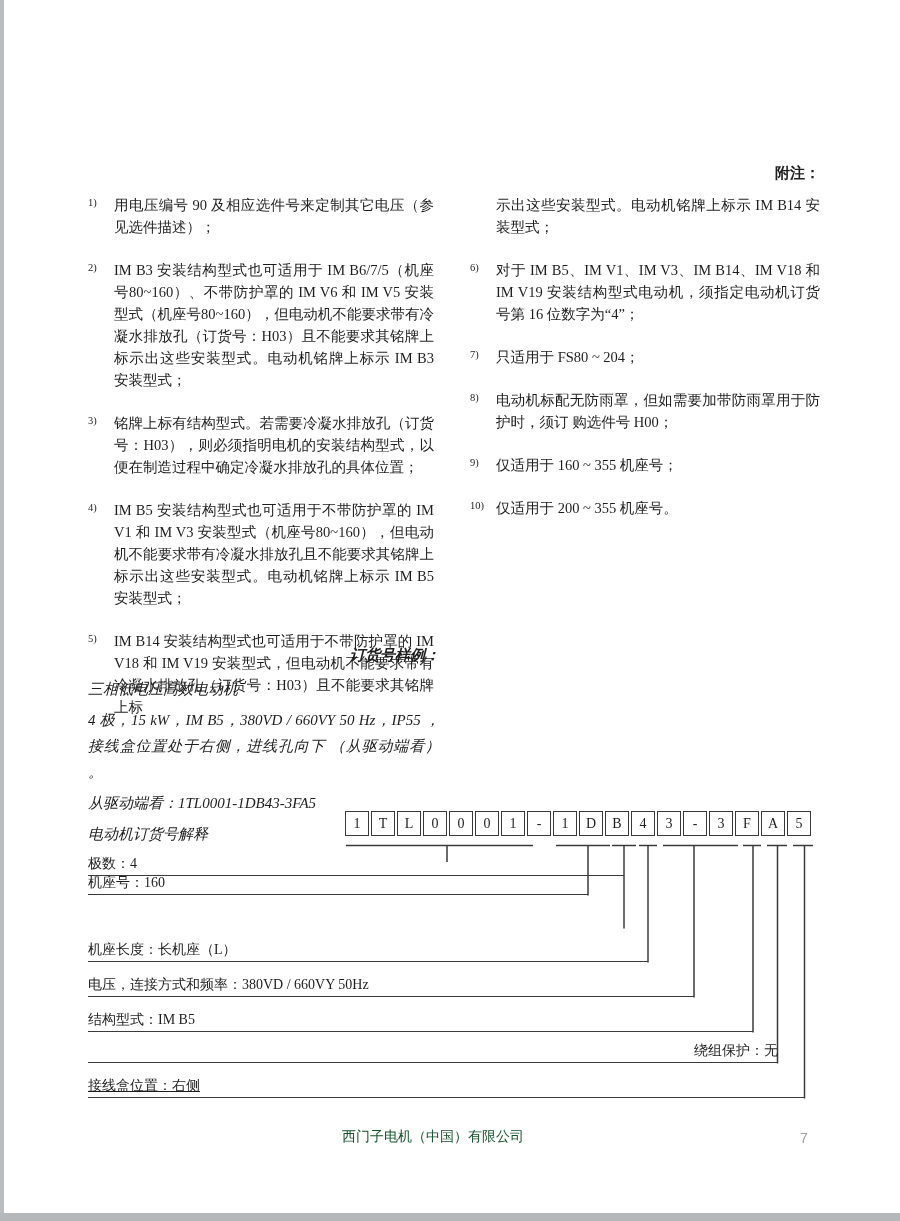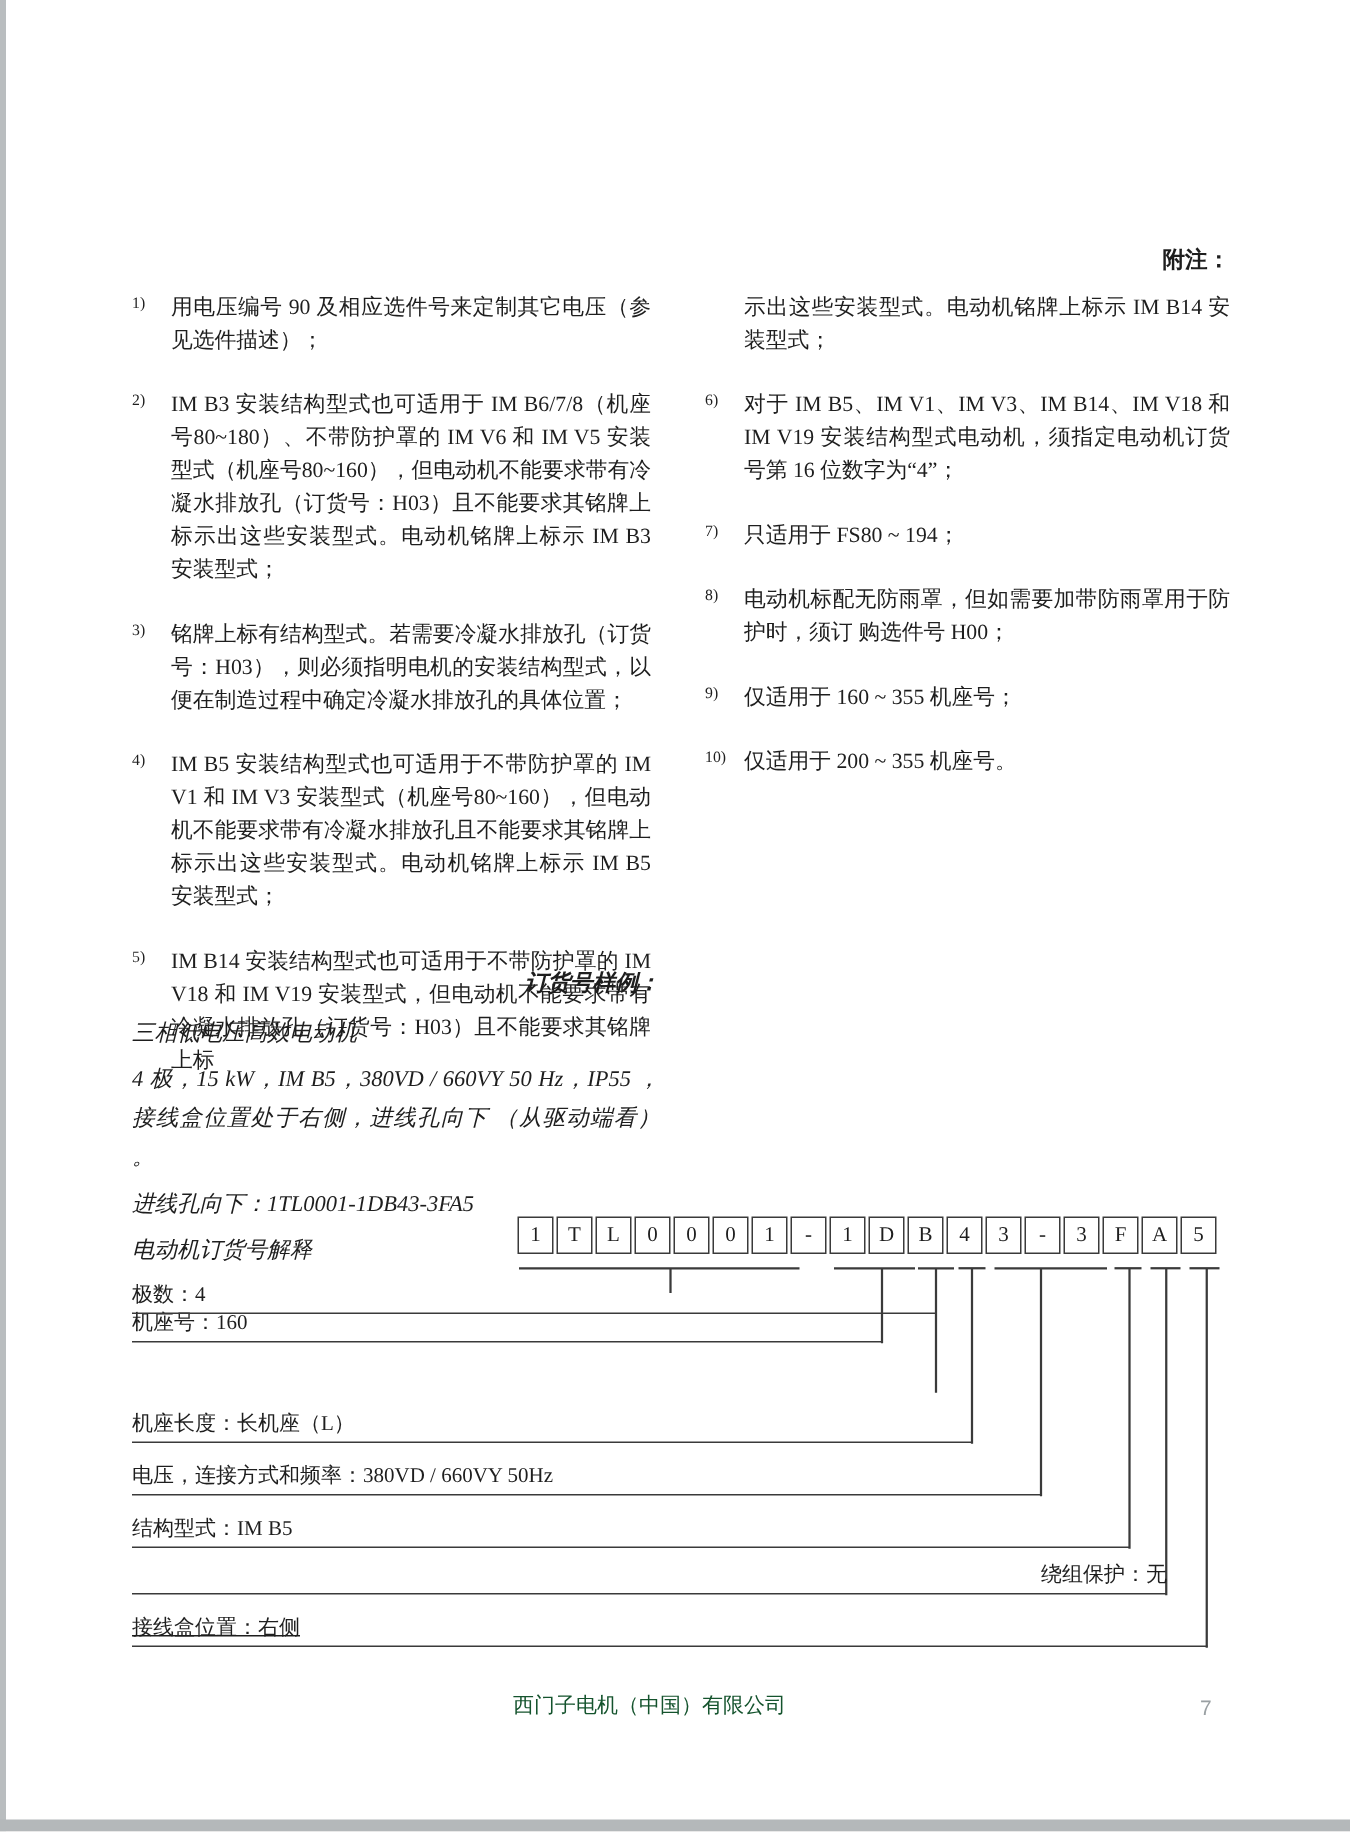--- a/index.html
+++ b/index.html
@@ -49,21 +49,21 @@
   <section class="notes">
     <h3 class="sec-title">附注：</h3>
     <div class="cols">
       <div class="col-l">
         <div class="fn">
           <span class="fn-num">1)</span>
           <span class="fn-text">用电压编号 90 及相应选件号来定制其它电压（参见选件描述）；</span>
         </div>
         <div class="fn">
           <span class="fn-num">2)</span>
-          <span class="fn-text">IM B3 安装结构型式也可适用于 IM B6/7/8（机座号80~180）、不带防护罩的 IM V6 和 IM V5 安装型式（机座号80~160），但电动机不能要求带有冷凝水排放孔（订货号：H03）且不能要求其铭牌上标示出这些安装型式。电动机铭牌上标示 IM B3 安装型式；</span>
+          <span class="fn-text">IM B3 安装结构型式也可适用于 IM B6/7/5（机座号80~160）、不带防护罩的 IM V6 和 IM V5 安装型式（机座号80~160），但电动机不能要求带有冷凝水排放孔（订货号：H03）且不能要求其铭牌上标示出这些安装型式。电动机铭牌上标示 IM B3 安装型式；</span>
         </div>
         <div class="fn">
           <span class="fn-num">3)</span>
           <span class="fn-text">铭牌上标有结构型式。若需要冷凝水排放孔（订货号：H03），则必须指明电机的安装结构型式，以便在制造过程中确定冷凝水排放孔的具体位置；</span>
         </div>
         <div class="fn">
           <span class="fn-num">4)</span>
           <span class="fn-text">IM B5 安装结构型式也可适用于不带防护罩的 IM V1 和 IM V3 安装型式（机座号80~160），但电动机不能要求带有冷凝水排放孔且不能要求其铭牌上标示出这些安装型式。电动机铭牌上标示 IM B5 安装型式；</span>
         </div>
         <div class="fn">
@@ -75,21 +75,21 @@
         <div class="fn">
           <span class="fn-num"></span>
           <span class="fn-text">示出这些安装型式。电动机铭牌上标示 IM B14 安装型式；</span>
         </div>
         <div class="fn">
           <span class="fn-num">6)</span>
           <span class="fn-text">对于 IM B5、IM V1、IM V3、IM B14、IM V18 和 IM V19 安装结构型式电动机，须指定电动机订货号第 16 位数字为“4”；</span>
         </div>
         <div class="fn">
           <span class="fn-num">7)</span>
-          <span class="fn-text">只适用于 FS80 ~ 194；</span>
+          <span class="fn-text">只适用于 FS80 ~ 204；</span>
         </div>
         <div class="fn">
           <span class="fn-num">8)</span>
           <span class="fn-text">电动机标配无防雨罩，但如需要加带防雨罩用于防护时，须订 购选件号 H00；</span>
         </div>
         <div class="fn">
           <span class="fn-num">9)</span>
           <span class="fn-text">仅适用于 160 ~ 355 机座号；</span>
         </div>
         <div class="fn">
@@ -97,21 +97,21 @@
           <span class="fn-text">仅适用于 200 ~ 355 机座号。</span>
         </div>
       </div>
     </div>
   </section>
 
   <section class="example">
     <h3 class="sec-title">订货号样例：</h3>
     <p>三相低电压高效电动机</p>
     <p>4 极，15 kW，IM B5，380VD / 660VY 50 Hz，IP55 ，接线盒位置处于右侧，进线孔向下 （从驱动端看） 。</p>
-    <p>进线孔向下：1TL0001-1DB43-3FA5</p>
+    <p>从驱动端看：1TL0001-1DB43-3FA5</p>
     <p>电动机订货号解释</p>
   </section>
 
   <div class="diagram">
 
     <div class="cells">
       <span class="cell">1</span>
       <span class="cell">T</span>
       <span class="cell">L</span>
       <span class="cell">0</span>

